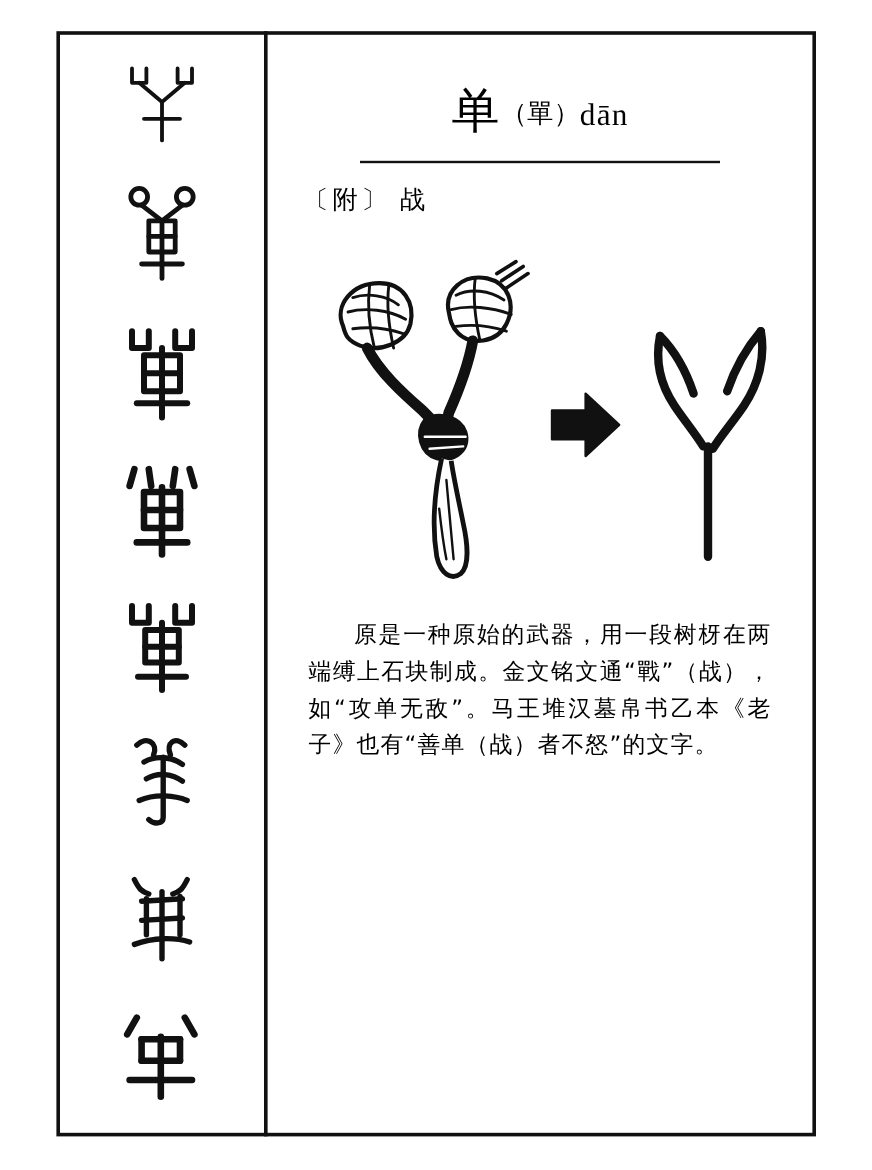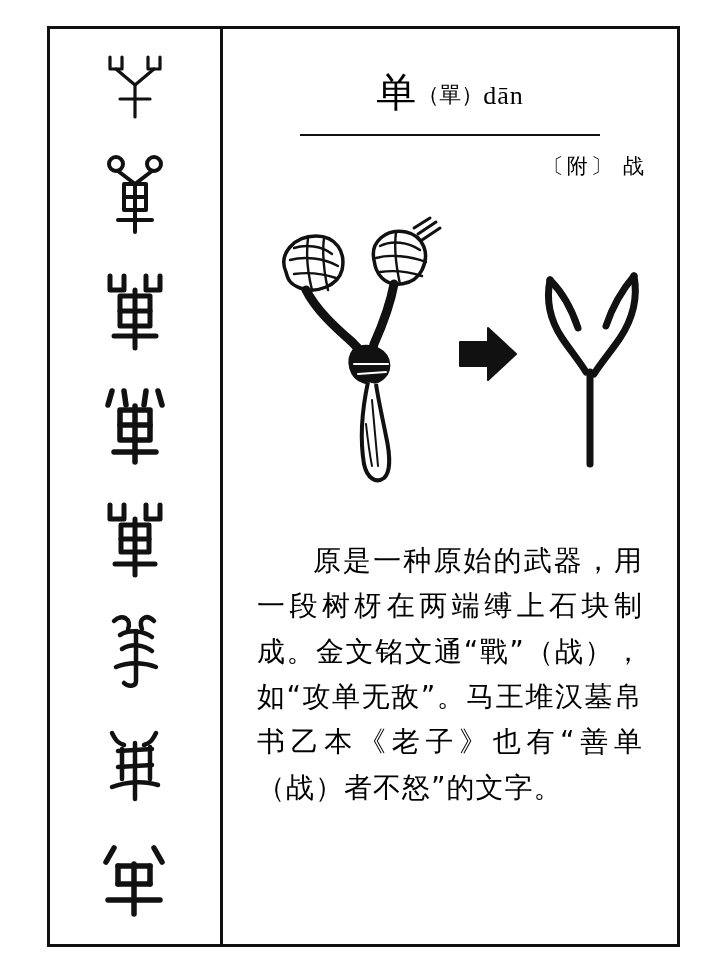--- a/index.html
+++ b/index.html
@@ -88,40 +88,39 @@
     vertical-align: 0px;
   }
   .rule {
     width: 300px;
     height: 0;
     margin: 14px auto 0 auto;
     border-top: 2px solid #111111;
   }
   .subhead {
     margin-top: 16px;
-    text-align: right;
+    text-align: left;
     font-size: 21px;
     letter-spacing: 3px;
   }
   
   .illustration {
     position: relative;
     margin-top: 34px;
     height: 300px;
   }
   .illu-svg {
     position: absolute;
     left: 50%;
     top: 0;
     transform: translateX(-50%);
   }
   
   .note {
-    margin-top: 24px;
-    font-size: 28px;
+    font-size: 19px;
     line-height: 1.62;
     text-align: justify;
     text-indent: 2em;
     letter-spacing: 1px;
     font-family: "DejaVu Sans", sans-serif;
     padding: 0 4px;
   }
 </style>
 </head>
 <body>

